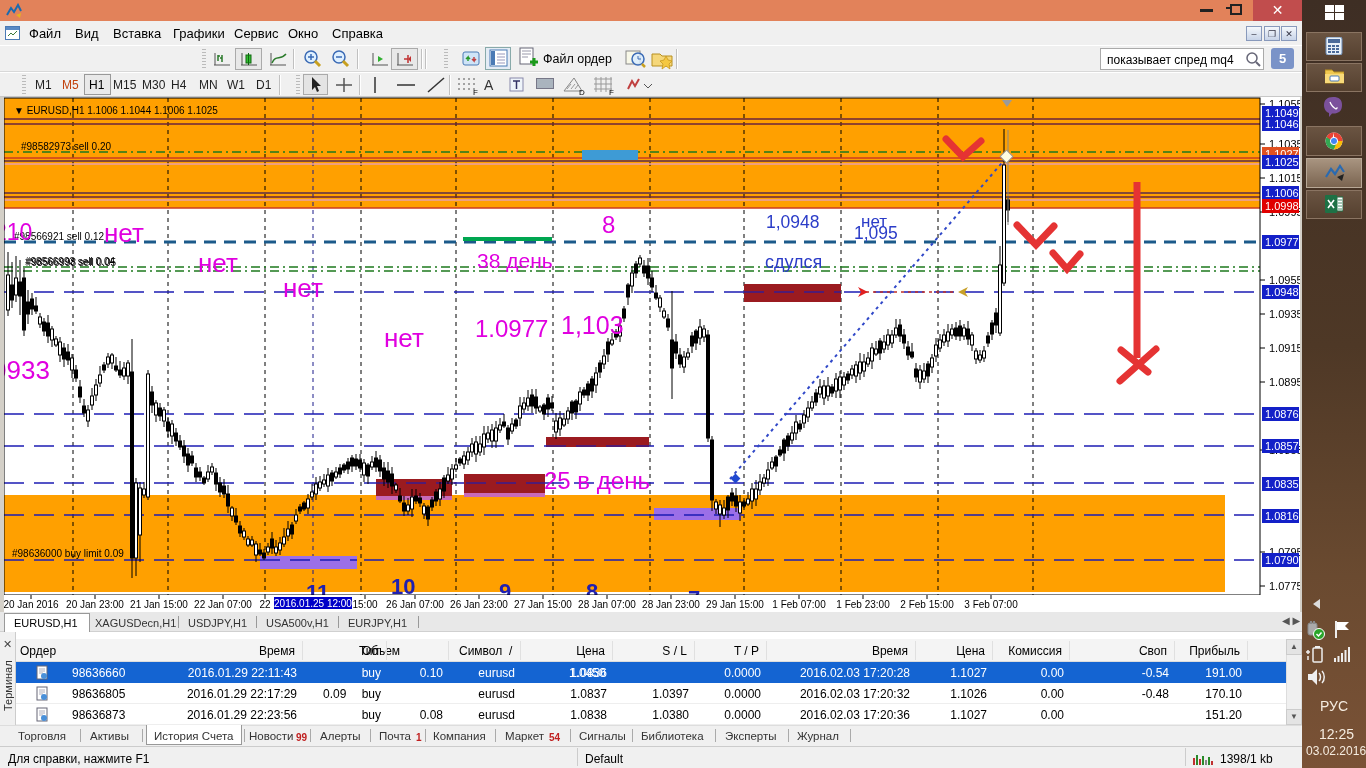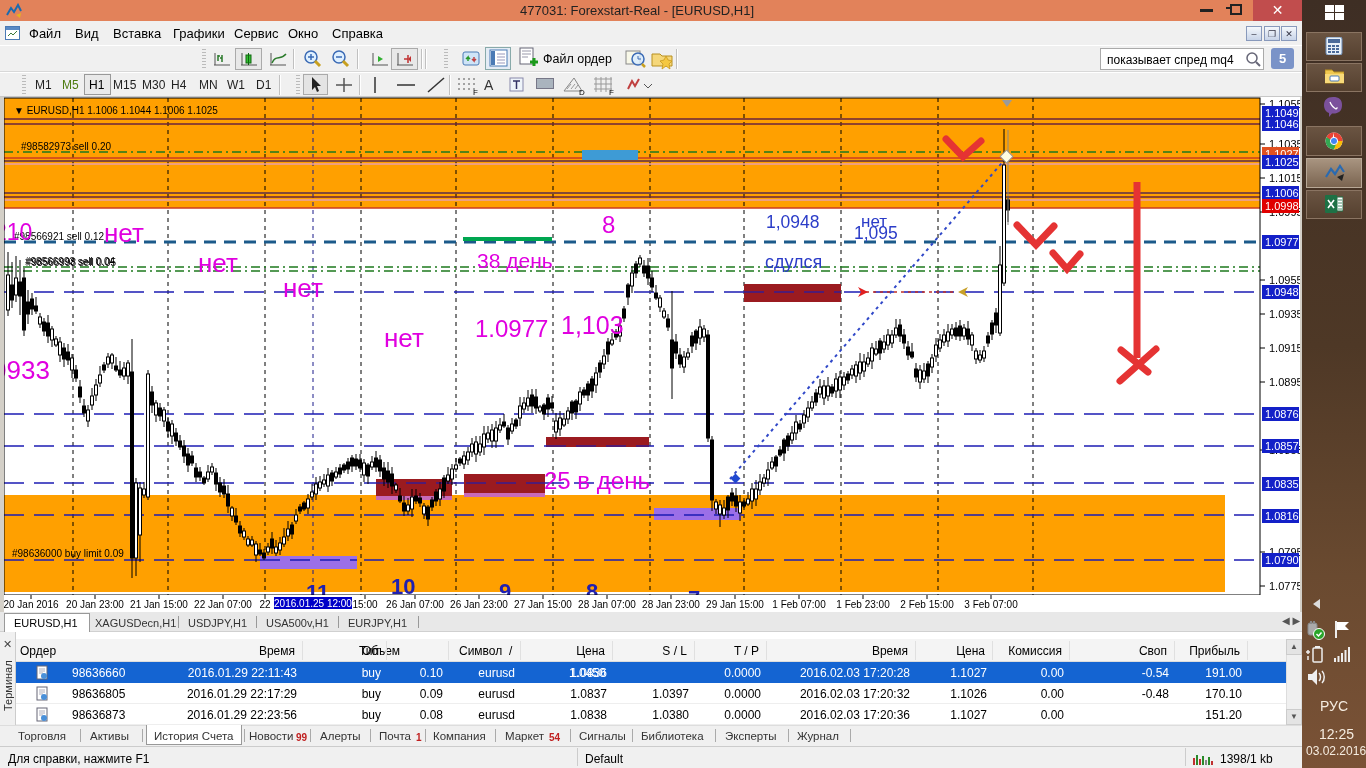--- a/index.html
+++ b/index.html
@@ -6,21 +6,20 @@
 .abs{position:absolute}
 </style></head><body>
 <div id="root">
 
 <div class="abs" style="left:0;top:0;width:1302px;height:21px;background:#E2825A"></div>
 <div class="abs" style="left:6px;top:3px;width:16px;height:16px">
 <svg width="16" height="16">
         <path d="M1 12 L5 5 L8 9 L12 2 L15 8" stroke="#1a6ab0" stroke-width="2" fill="none"></path>
         <path d="M10 12l5-2-1 5z" fill="#e8b020"></path>
       </svg></div>
-<div class="abs" style="left:520px;top:3px;width:280px;height:16px;font-size:13px;color:#222">477031: Forexstart-Real - [EURUSD,H1]</div>
 <div class="abs" style="left:1200px;top:9px;width:13px;height:3px;background:#222"></div>
 <div class="abs" style="left:1230px;top:4px;width:12px;height:11px;border:2px solid #222"></div>
 <div class="abs" style="left:1226px;top:7px;width:4px;height:8px;background:#E2825A;border-top:2px solid #222"></div>
 <div class="abs" style="left:1253px;top:0;width:49px;height:21px;background:#C14D4D;color:#fff;font-size:14px;text-align:center;line-height:20px">✕</div>
 
 <div class="abs" style="left:0;top:21px;width:1302px;height:24px;background:#f0f0f0"></div>
 <div class="abs" style="left:5px;top:26px"><svg width="15" height="14">
         <rect x="0.5" y="0.5" width="14" height="13" fill="#fff" stroke="#4a7ab5"></rect>
         <rect x="1" y="1" width="13" height="3" fill="#5a8ac5"></rect>
         <path d="M3 10l3-3 2 2 4-4" stroke="#3a7a3a" fill="none"></path>
@@ -112,21 +111,21 @@
       </svg></div>
 <div class="abs" style="left:1271px;top:48px;width:23px;height:21px;background:#7a93c8;border-radius:3px"></div>
 <div class="abs" style="left:1271px;top:48px;width:23px;height:21px;font-size:13px;font-weight:bold;color:#fff;text-align:center;line-height:21px">5</div>
 <div class="abs" style="left:0;top:72px;width:1302px;height:25px;background:#f0f0f0;border-top:1px solid #fff;border-bottom:1px solid #c8c8c8"></div>
 <div class="abs" style="left:22px;top:75px;width:4px;height:20px;background:repeating-linear-gradient(#bbb 0,#bbb 1px,#f0f0f0 1px,#f0f0f0 3px)"></div>
 <div class="abs" style="left:279px;top:75px;width:2px;height:20px;border-left:1px solid #c0c0c0;border-right:1px solid #fff"></div>
 <div class="abs" style="left:296px;top:75px;width:4px;height:20px;background:repeating-linear-gradient(#bbb 0,#bbb 1px,#f0f0f0 1px,#f0f0f0 3px)"></div>
 <div class="abs" style="left:359px;top:75px;width:2px;height:20px;border-left:1px solid #c0c0c0;border-right:1px solid #fff"></div>
 <div class="abs" style="left:449px;top:75px;width:2px;height:20px;border-left:1px solid #c0c0c0;border-right:1px solid #fff"></div>
 <div class="abs" style="left:35px;top:78px;font-size:12px;color:#222">M1</div>
-<div class="abs" style="left:62px;top:78px;font-size:12px;color:#4d7c0f">M5</div>
+<div class="abs" style="left:62px;top:78px;font-size:12px;color:#c2410c">M5</div>
 <div class="abs" style="left:90px;top:78px;font-size:12px;color:#222">H1</div>
 <div class="abs" style="left:113px;top:78px;font-size:12px;color:#222">M15</div>
 <div class="abs" style="left:142px;top:78px;font-size:12px;color:#222">M30</div>
 <div class="abs" style="left:171px;top:78px;font-size:12px;color:#222">H4</div>
 <div class="abs" style="left:199px;top:78px;font-size:12px;color:#222">MN</div>
 <div class="abs" style="left:227px;top:78px;font-size:12px;color:#222">W1</div>
 <div class="abs" style="left:256px;top:78px;font-size:12px;color:#222">D1</div>
 <div class="abs" style="left:84px;top:74px;width:27px;height:21px;border:1px solid #999;background:#e9e9e9"></div>
 <div class="abs" style="left:89px;top:78px;font-size:12px;color:#000">H1</div>
 <div class="abs" style="left:303px;top:74px;width:25px;height:21px;background:#e4e4e4;border:1px solid #aaa"></div>
@@ -676,21 +675,21 @@
 <div class="abs" style="left:1122px;top:666px;width:120px;font-size:12px;color:#fff;text-align:right">191.00</div>
 <div class="abs" style="left:16px;top:683px;width:1270px;height:21px;background:#fff;border-bottom:1px solid #eee"></div>
 <div class="abs" style="left:36px;top:686px"><svg width="13" height="15">
         <rect x="1" y="1" width="10" height="13" fill="#fff" stroke="#667"></rect>
         <path d="M3 4h6M3 6h6M3 8h4" stroke="#99a" stroke-width="0.8"></path>
         <circle cx="8" cy="11" r="3" fill="#4a90d9"></circle>
       </svg></div>
 <div class="abs" style="left:72px;top:687px;font-size:12px;color:#000">98636805</div>
 <div class="abs" style="left:177px;top:687px;width:120px;font-size:12px;color:#000;text-align:right">2016.01.29 22:17:29</div>
 <div class="abs" style="left:261px;top:687px;width:120px;font-size:12px;color:#000;text-align:right">buy</div>
-<div class="abs" style="left:323px;top:687px;width:120px;font-size:12px;color:#000;text-align:right">0.09</div>
+<div class="abs" style="left:323px;top:687px;width:120px;font-size:12px;color:#000;">0.09</div>
 <div class="abs" style="left:395px;top:687px;width:120px;font-size:12px;color:#000;text-align:right">eurusd</div>
 <div class="abs" style="left:487px;top:687px;width:120px;font-size:12px;color:#000;text-align:right">1.0837</div>
 <div class="abs" style="left:569px;top:687px;width:120px;font-size:12px;color:#000;text-align:right">1.0397</div>
 <div class="abs" style="left:641px;top:687px;width:120px;font-size:12px;color:#000;text-align:right">0.0000</div>
 <div class="abs" style="left:790px;top:687px;width:120px;font-size:12px;color:#000;text-align:right">2016.02.03 17:20:32</div>
 <div class="abs" style="left:867px;top:687px;width:120px;font-size:12px;color:#000;text-align:right">1.1026</div>
 <div class="abs" style="left:944px;top:687px;width:120px;font-size:12px;color:#000;text-align:right">0.00</div>
 <div class="abs" style="left:1049px;top:687px;width:120px;font-size:12px;color:#000;text-align:right">-0.48</div>
 <div class="abs" style="left:1122px;top:687px;width:120px;font-size:12px;color:#000;text-align:right">170.10</div>
 <div class="abs" style="left:16px;top:704px;width:1270px;height:21px;background:#fff;border-bottom:1px solid #eee"></div>

